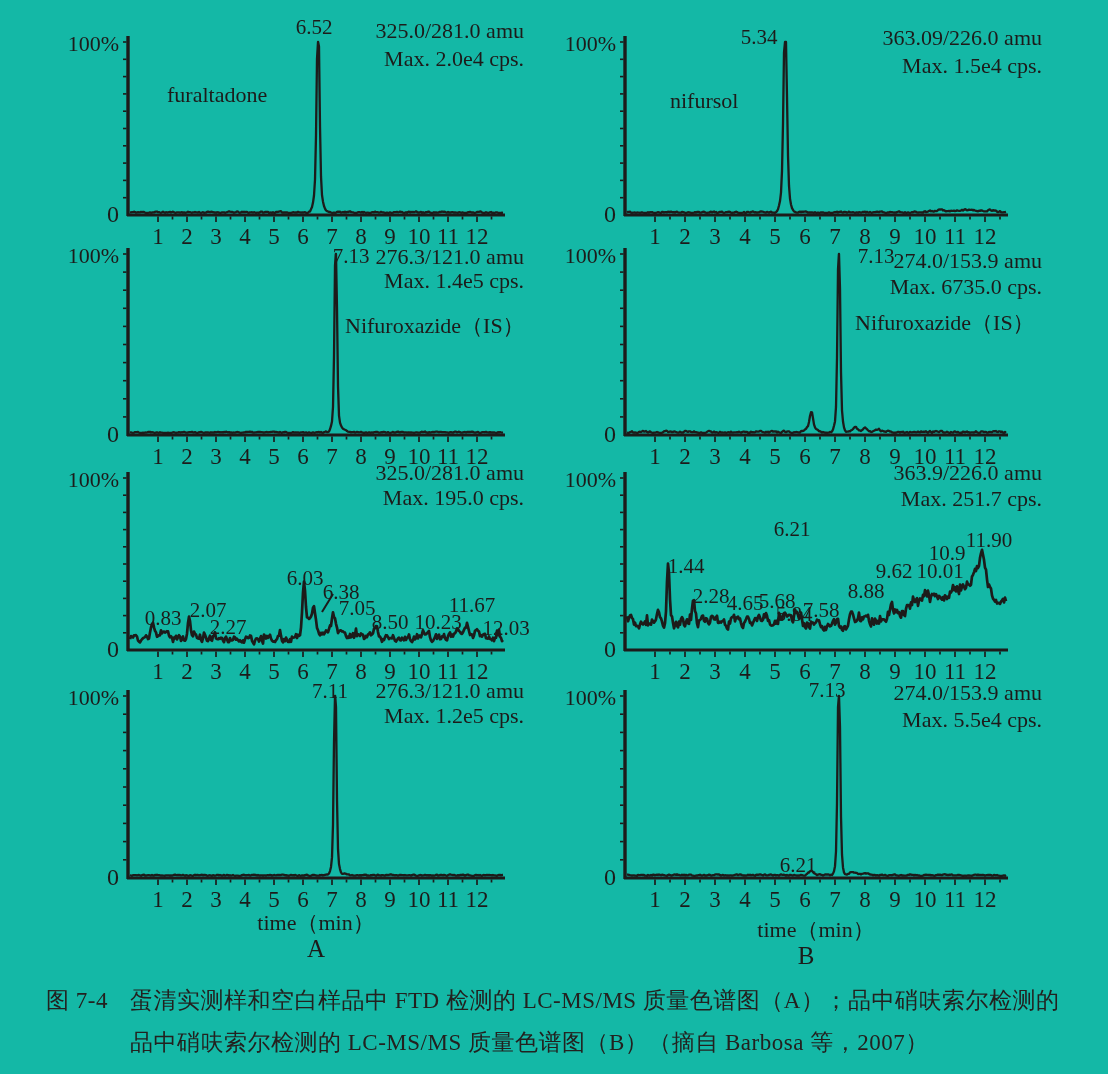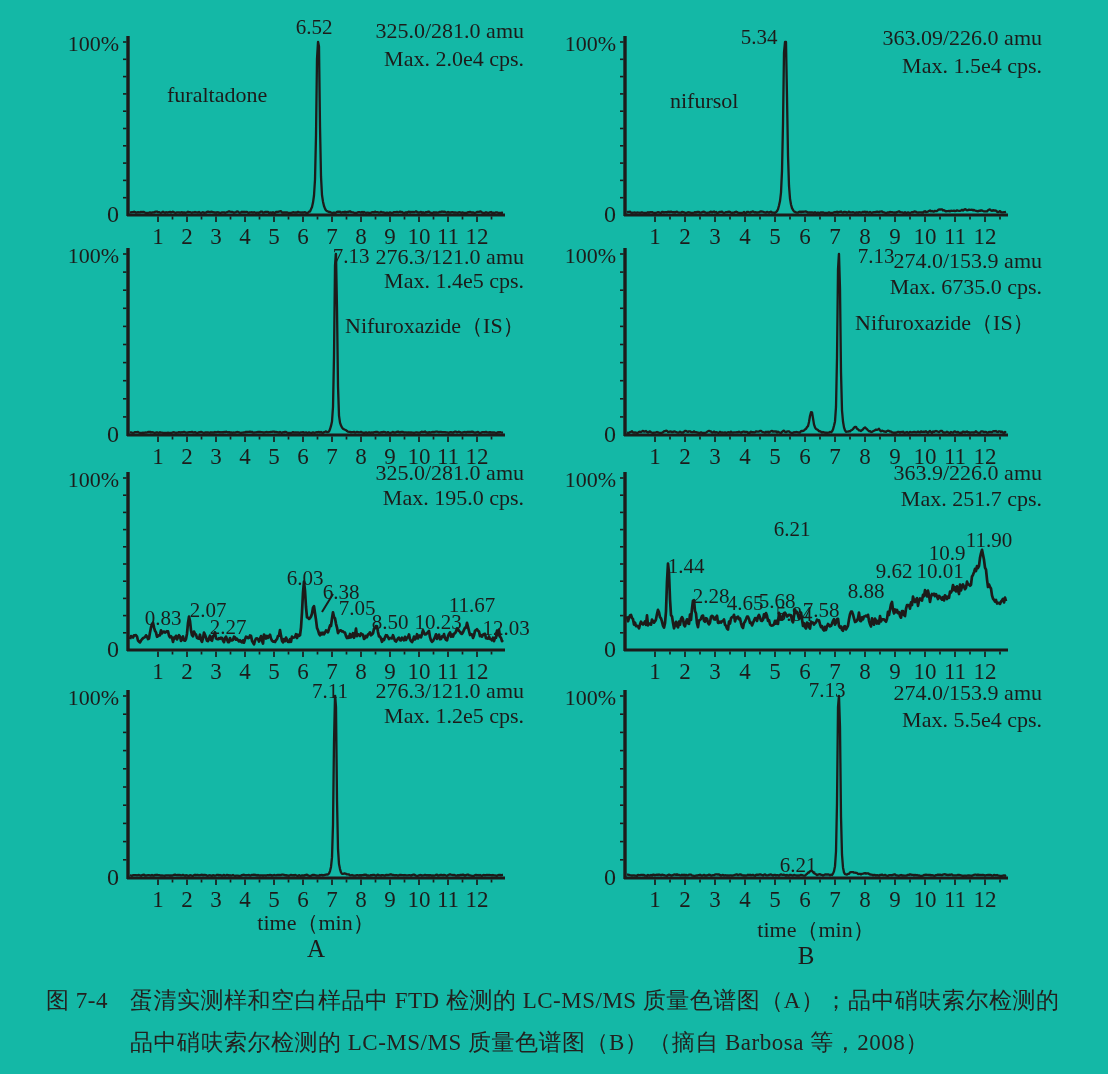--- a/index.html
+++ b/index.html
@@ -490,14 +490,14 @@
         <text x="1042" y="700" font-size="22" text-anchor="end" fill="#1d1b1a" font-family="&quot;Liberation Serif&quot;,&quot;DejaVu Serif&quot;,serif">274.0/153.9 amu</text>
         <text x="1042" y="727" font-size="22" text-anchor="end" fill="#1d1b1a" font-family="&quot;Liberation Serif&quot;,&quot;DejaVu Serif&quot;,serif">Max. 5.5e4 cps.</text>
         <text x="798" y="872" font-size="21" text-anchor="middle" fill="#1d1b1a" font-family="&quot;Liberation Serif&quot;,&quot;DejaVu Serif&quot;,serif">6.21</text>
         <text x="827" y="697" font-size="21" text-anchor="middle" fill="#1d1b1a" font-family="&quot;Liberation Serif&quot;,&quot;DejaVu Serif&quot;,serif">7.13</text>
         <text x="816" y="937" font-size="22" text-anchor="middle" fill="#1d1b1a" font-family="&quot;Liberation Serif&quot;,&quot;DejaVu Serif&quot;,serif">time（min）</text>
         <text x="806" y="964" font-size="25" text-anchor="middle" fill="#1d1b1a" font-family="&quot;Liberation Serif&quot;,&quot;DejaVu Serif&quot;,serif">B</text>
       </g>
     </svg>
   <div class="caption" id="cap-label">图 7-4</div>
   <div class="caption" id="cap-line1">蛋清实测样和空白样品中 FTD 检测的 LC-MS/MS 质量色谱图（A）；品中硝呋索尔检测的</div>
-  <div class="caption" id="cap-line2">品中硝呋索尔检测的 LC-MS/MS 质量色谱图（B）（摘自 Barbosa 等，2008）</div>
+  <div class="caption" id="cap-line2">品中硝呋索尔检测的 LC-MS/MS 质量色谱图（B）（摘自 Barbosa 等，2007）</div>
 </div>
 
 </body></html>

